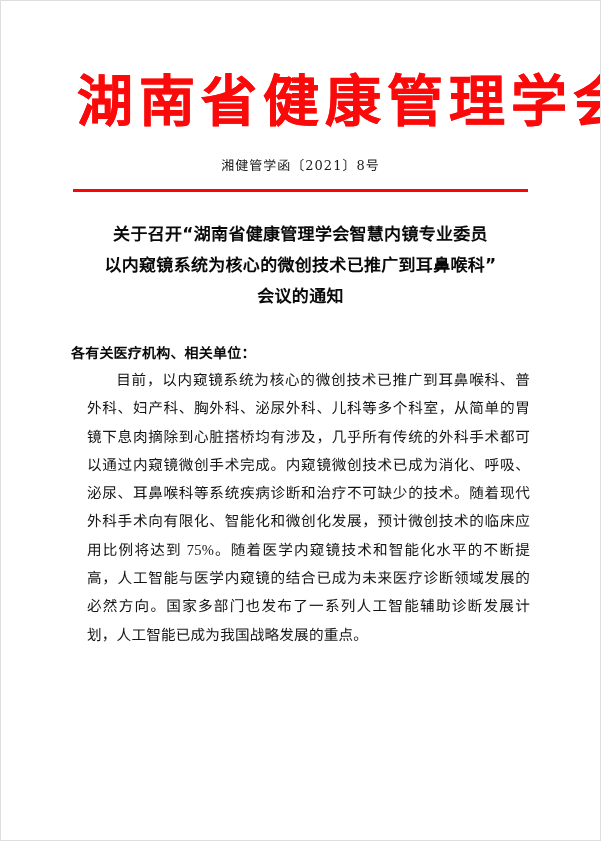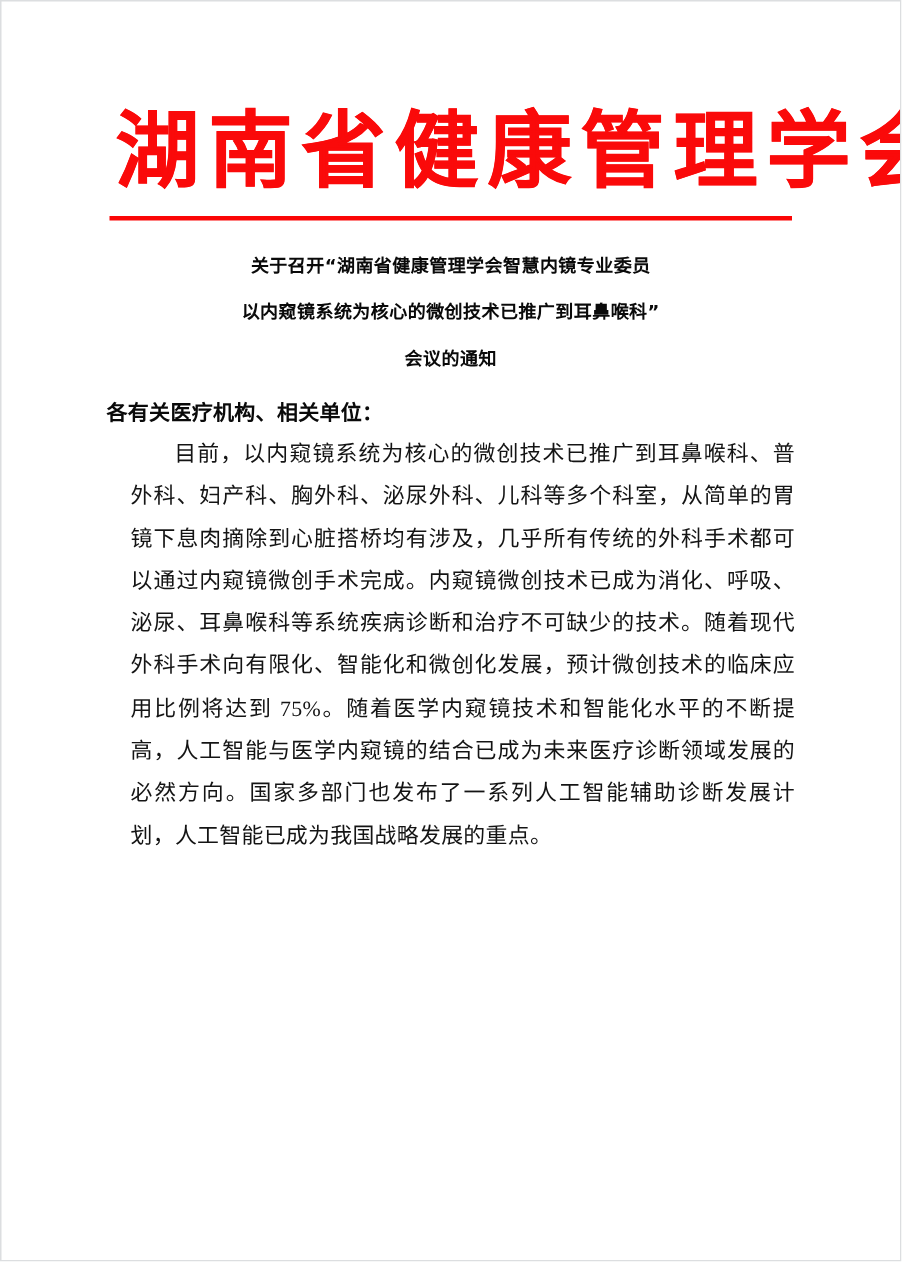--- a/index.html
+++ b/index.html
@@ -59,36 +59,36 @@
     padding: 0 2px;
   }
   .red-rule {
     height: 3px;
     background: #fb0606;
     width: 100%;
   }
 
   
   .doc-title {
-    margin-top: 15px;
+    margin-top: 27px;
     text-align: center;
     color: #0a0a0a;
     font-family: "DejaVu Sans", "Liberation Sans", sans-serif;
     font-weight: 700;
-    font-size: 12px;
+    font-size: 17px;
     line-height: 31px;
     letter-spacing: 0.3px;
   }
   .doc-title .tline {
     display: block;
   }
 
   
   .addressee {
-    margin-top: 10px;
+    margin-top: 30px;
     color: #0a0a0a;
     font-family: "DejaVu Sans", "Liberation Sans", sans-serif;
     font-weight: 700;
     font-size: 14px;
     line-height: 22px;
     letter-spacing: 0.2px;
   }
 
   
   .body-text {
@@ -110,20 +110,21 @@
 </head>
 <body>
 
 <div class="page">
   <div class="doc-inner">
 
     <div class="masthead">
       <span class="masthead-title">湖南省健康管理学会</span>
     </div>
 
+    <div class="doc-number">湘健管学函〔2021〕8号</div>
 
     <div class="red-rule-wrap">
       <div class="red-rule"></div>
     </div>
 
     <div class="doc-title">
       <span class="tline">关于召开“湖南省健康管理学会智慧内镜专业委员</span>
       <span class="tline">以内窥镜系统为核心的微创技术已推广到耳鼻喉科”</span>
       <span class="tline">会议的通知</span>
     </div>

